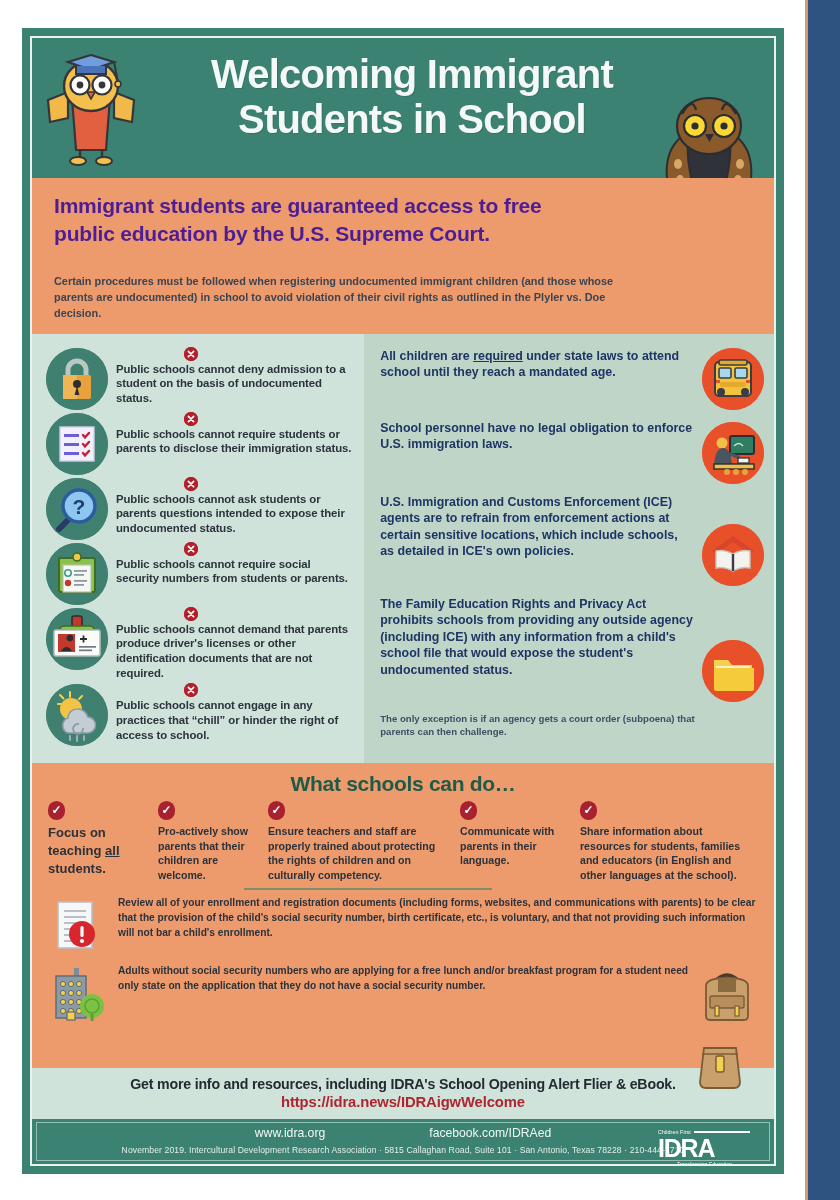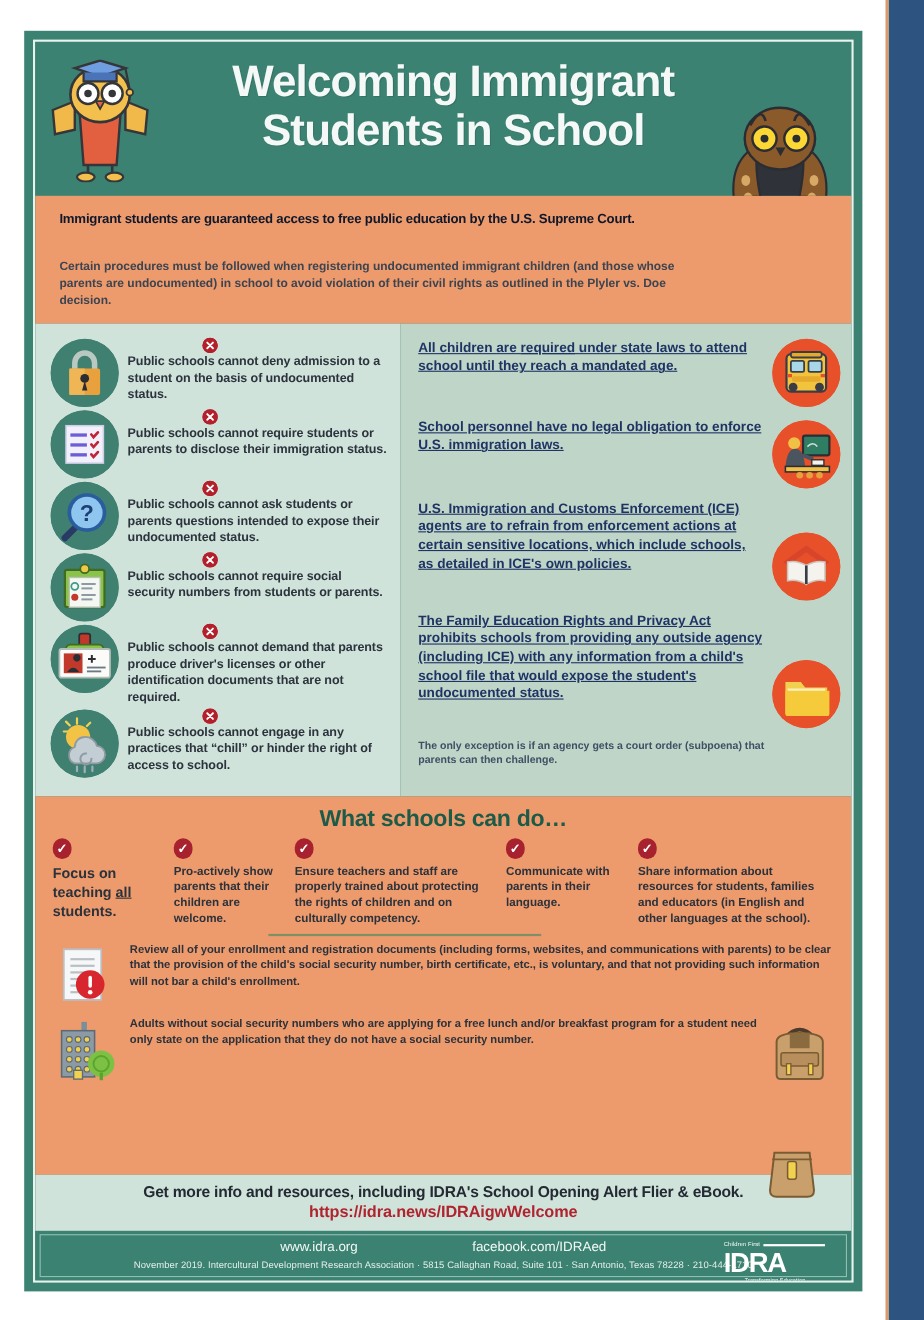--- a/index.html
+++ b/index.html
@@ -34,21 +34,21 @@
     font-weight:bold; font-size:40px; line-height:1.13;
     letter-spacing:-0.8px;
     text-shadow:1px 1px 0 rgba(0,0,0,.12);
   }
   .owl-left { position:absolute; left:14px; top:16px; width:90px; height:112px; }
   .owl-right { position:absolute; right:6px; top:48px; width:118px; height:132px; z-index:3; }
 
   
   .lead { background:#ed9a6c; padding:14px 22px 12px 22px; position:relative; flex:none; }
   .lead-head {
-    color:#0f172a; font-weight:bold; font-size:12px; line-height:1.32;
+    color:#4c1d95; font-weight:bold; font-size:21px; line-height:1.32;
     width:545px; letter-spacing:-0.2px;
   }
   .lead-sub {
     margin-top:27px; width:580px;
     color:#3b4450; font-size:10.9px; line-height:1.44; font-weight:600;
   }
 
   
   .body-cols { display:flex; flex:none; }
   .col-left { width:334px; background:#cfe3da; padding:14px 10px 14px 14px; }
@@ -61,21 +61,21 @@
   .lrow-text { padding-top:14px; color:#2c333c; font-weight:bold;
                font-size:11.4px; line-height:1.31; letter-spacing:-0.1px; }
   .xbadge { position:absolute; left:138px; top:-1px; width:14px; height:14px;
             border-radius:50%; background:#b31f2b; color:#fff; font-size:9px;
             font-weight:bold; line-height:14px; text-align:center; z-index:4; }
   .xbadge svg { display:block; }
 
   
   .rrow { display:flex; align-items:flex-start; margin-bottom:10px; }
   .rrow-text { flex:1; color:#1f3464; font-weight:bold;
-               font-size:12.4px; line-height:1.335; padding-right:8px;text-decoration:underline; }
+               font-size:12.4px; line-height:1.335; padding-right:8px; }
   .rrow-text u { text-decoration:underline; }
   .rrow-icon { width:62px; height:62px; flex:none; border-radius:50%;
                background:#e8502a; position:relative; overflow:hidden; }
   .rrow-icon.push1 { margin-top:0px; }
   .rrow-icon.push2 { margin-top:2px; }
   .rrow-icon.push3 { margin-top:30px; }
   .rrow-icon.push4 { margin-top:44px; }
   .rnote { color:#3d5064; font-size:9.6px; line-height:1.38; font-weight:600;
            width:330px; margin-top:2px; }
 

